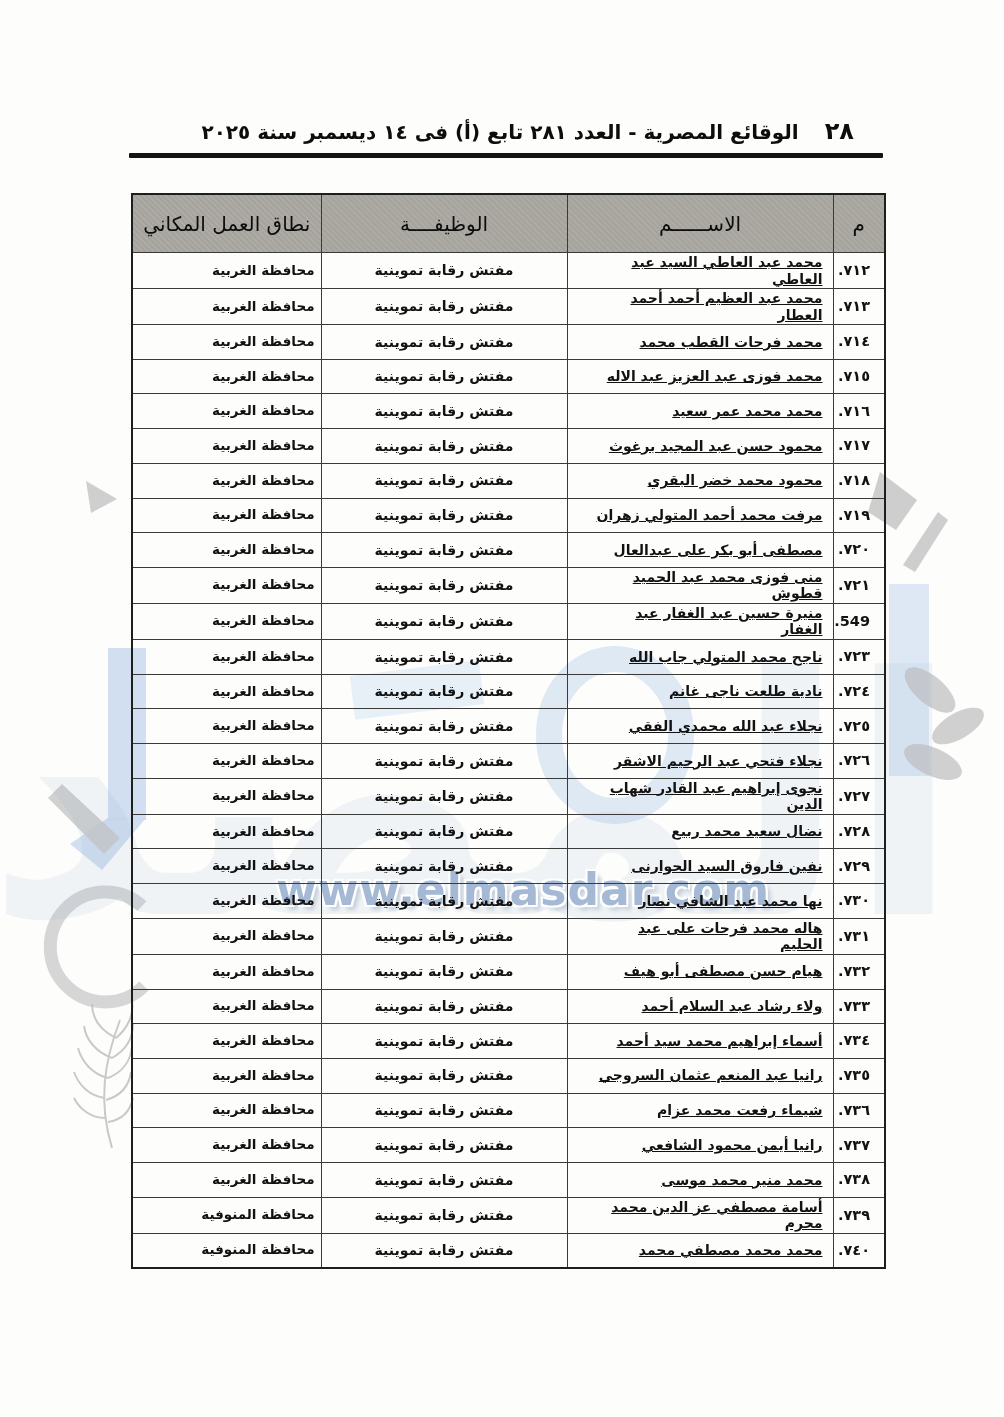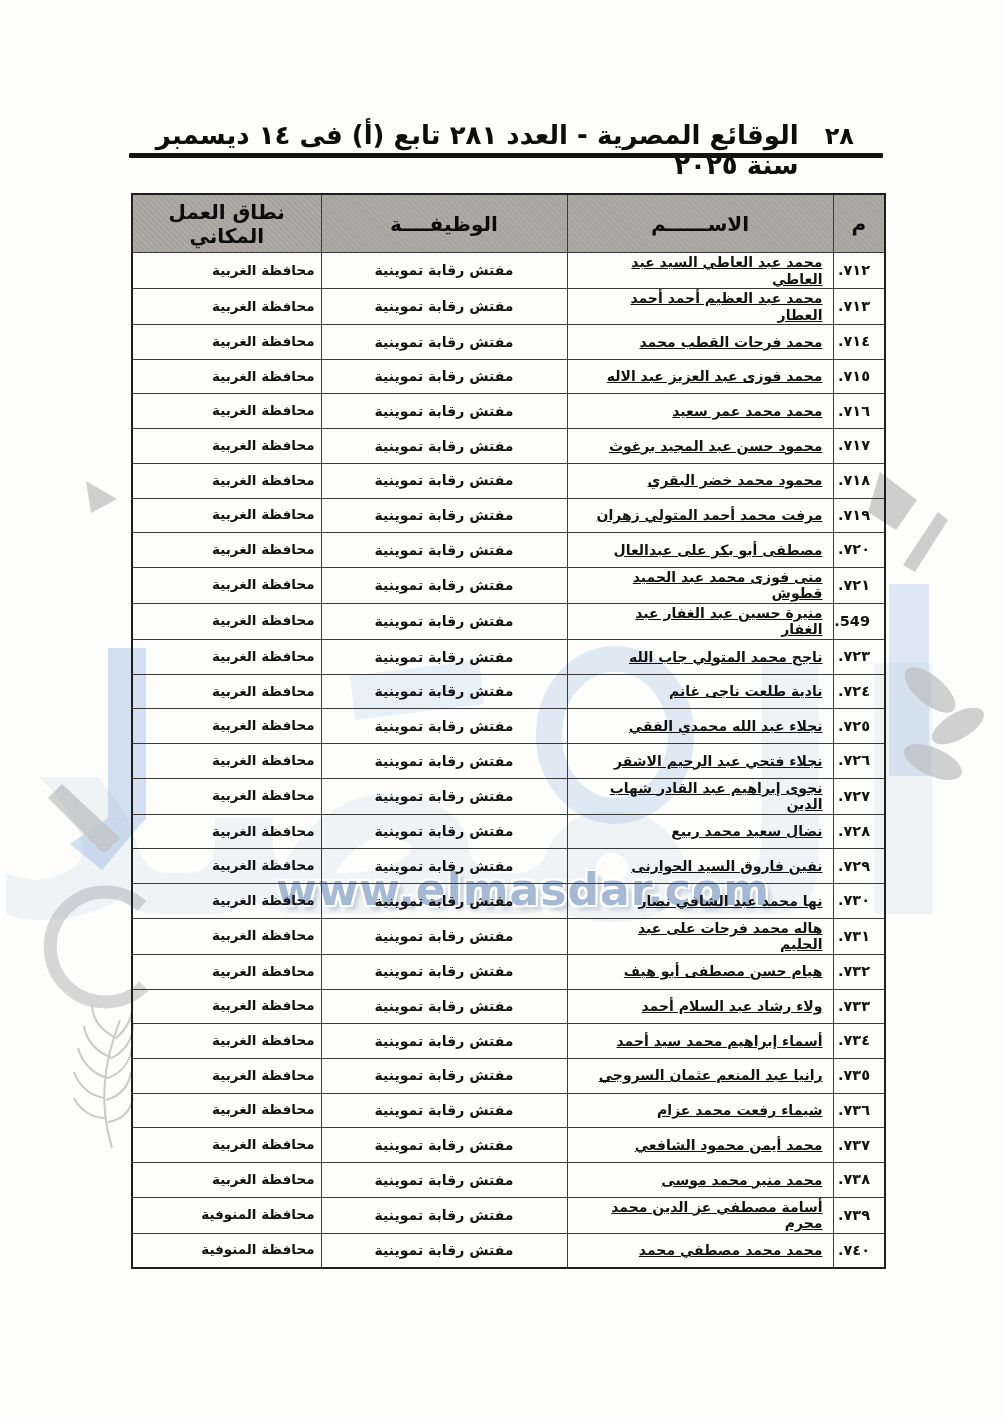--- a/index.html
+++ b/index.html
@@ -22,41 +22,41 @@
     color:#9fb5d2;opacity:.92;white-space:nowrap;
     text-shadow:2px 2px 0 #fff,-2px -2px 0 #fff,2px -2px 0 #fff,-2px 2px 0 #fff,5px 5px 4px rgba(110,130,160,.35);
   }
   
   .page-header{
     position:absolute;top:104px;right:150px;left:120px;z-index:2;
     display:flex;flex-direction:row;justify-content:flex-start;align-items:baseline;gap:26px;
     font-weight:bold;color:#0d0d0d;
   }
   .page-number{font-size:24px;}
-  .page-title{font-size:26px;letter-spacing:0;margin-top:16px;}
+  .page-title{font-size:20px;letter-spacing:0;margin-top:16px;}
   .header-rule{
     position:absolute;top:153px;left:129px;width:754px;height:5px;
     background:#141414;z-index:2;border-radius:1px;
   }
   
   table.gazette{
     position:absolute;top:193px;left:131px;width:753px;z-index:1;
     border-collapse:collapse;table-layout:fixed;
     direction:rtl;background:transparent;
   }
   table.gazette,
   table.gazette th,
   table.gazette td{border:1.5px solid #3a3a38;}
   table.gazette{border:2.5px solid #1e1e1c;}
   thead th{
     height:55px;
     background:
       repeating-linear-gradient(45deg,rgba(140,138,132,.25) 0 2px,rgba(0,0,0,0) 2px 4px),
       #aeaba5;
-    font-size:20px;font-weight:bold;color:#0c0c0c;text-align:center;
+    font-size:20px;font-weight:normal;color:#0c0c0c;text-align:center;
     border-bottom:2.2px solid #1e1e1c;
   }
   tbody tr{height:34.7px;}
   tbody td{
     padding:1px 6px;vertical-align:middle;
     font-weight:bold;color:#121212;line-height:1.18;
     background:transparent;
   }
   td.c-serial{font-size:14.5px;text-align:center;padding:1px 14px;}
   td.c-name{font-size:14px;text-align:right;padding:1px 10px 1px 26px;text-decoration:underline;}
@@ -295,21 +295,21 @@
 
   <tr>
     <td class="c-serial">٧٣٦.</td>
     <td class="c-name">شيماء رفعت محمد عزام</td>
     <td class="c-job">مفتش رقابة تموينية</td>
     <td class="c-scope">محافظة الغربية</td>
   </tr>
 
   <tr>
     <td class="c-serial">٧٣٧.</td>
-    <td class="c-name">محمد أيمن محمود الشافعي</td>
+    <td class="c-name">رانيا أيمن محمود الشافعي</td>
     <td class="c-job">مفتش رقابة تموينية</td>
     <td class="c-scope">محافظة الغربية</td>
   </tr>
 
   <tr>
     <td class="c-serial">٧٣٨.</td>
     <td class="c-name">محمد منير محمد موسى</td>
     <td class="c-job">مفتش رقابة تموينية</td>
     <td class="c-scope">محافظة الغربية</td>
   </tr>

